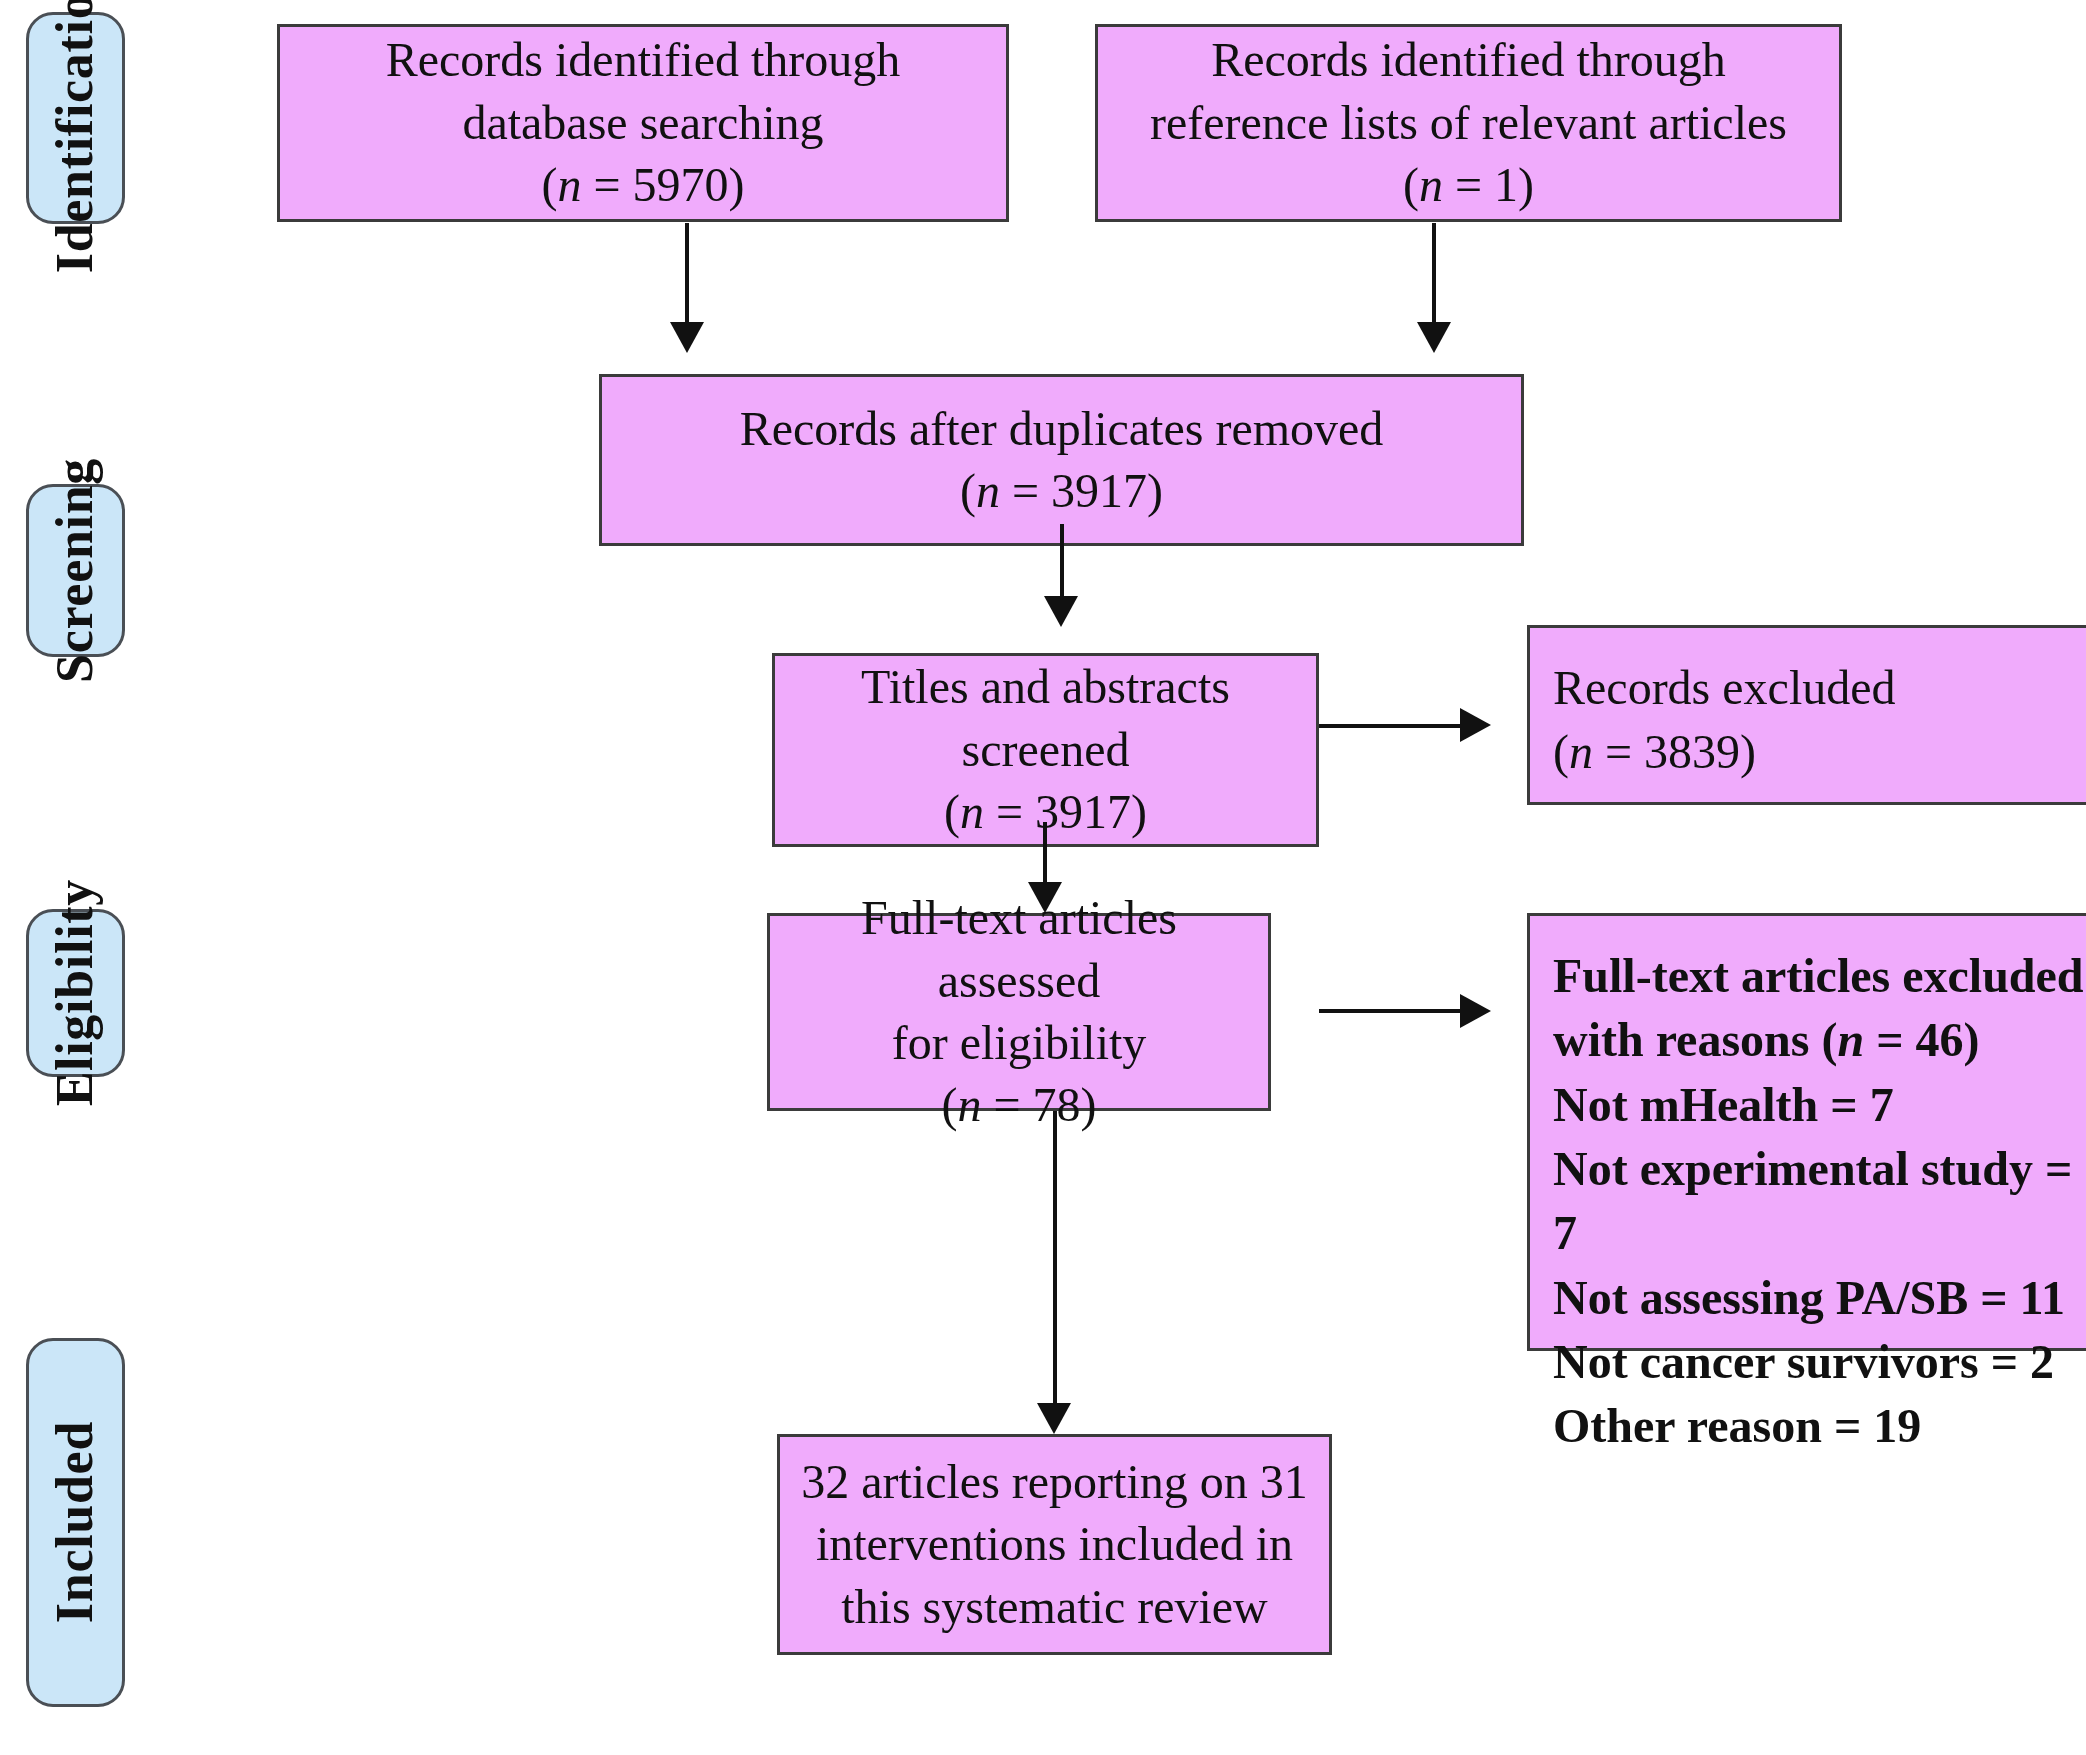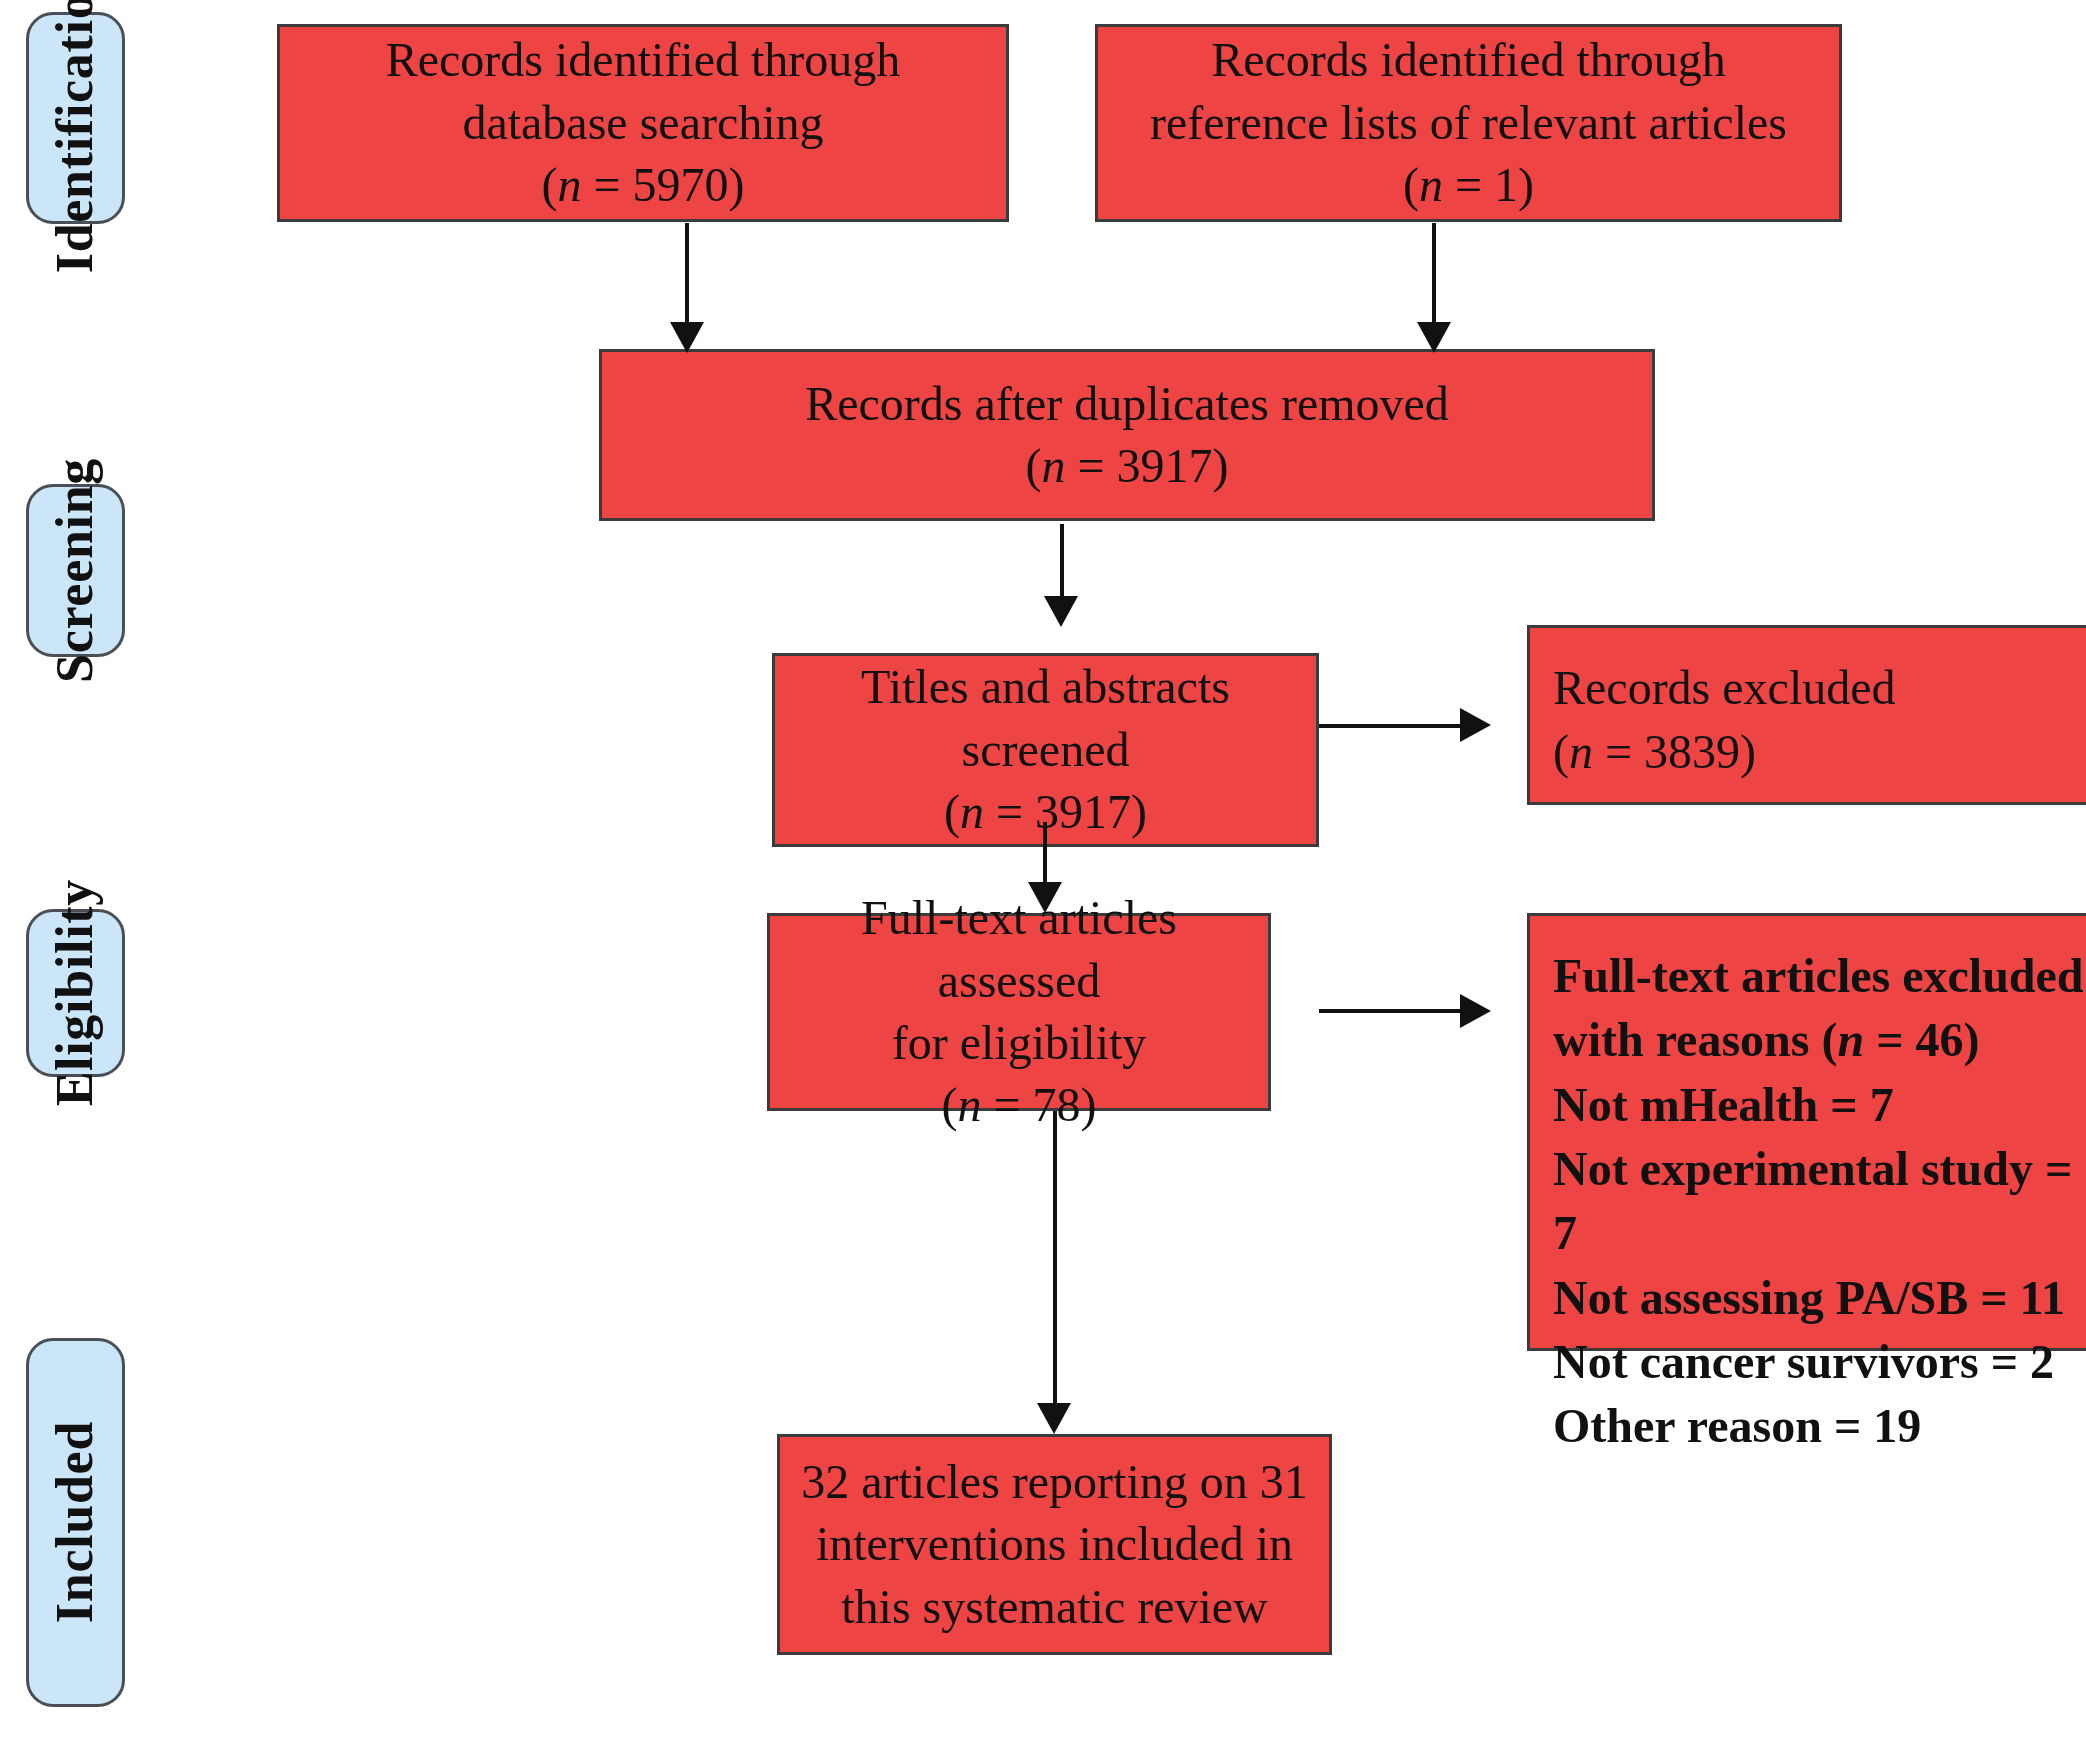--- a/index.html
+++ b/index.html
@@ -35,21 +35,21 @@
     letter-spacing: 0.7px;
     color: #111111;
     white-space: nowrap;
     line-height: 1;
   }
 
   
   .flow-box {
     position: absolute;
     box-sizing: border-box;
-    background: #ef4444;
+    background: #f0abfc;
     border: 3.4px solid #3b3b3b;
     display: flex;
     align-items: center;
     justify-content: center;
     padding: 6.7px 14.7px;
   }
   .flow-box .box-text {
     font-size: 48px;
     line-height: 1.30;
     color: #111111;
@@ -120,21 +120,21 @@
   </div>
 
   <div class="flow-box" style="left:277px; top:24px; width:732px; height:198px;">
     <div class="box-text">Records identified through<br>database searching<br>(<em>n</em> = 5970)</div>
   </div>
 
   <div class="flow-box" style="left:1095px; top:24px; width:747px; height:198px;">
     <div class="box-text">Records identified through<br>reference lists of relevant articles<br>(<em>n</em> = 1)</div>
   </div>
 
-  <div class="flow-box" style="left:599px; top:349px; width:1056px; height:172px;">
+  <div class="flow-box" style="left:599px; top:374px; width:925px; height:172px;">
     <div class="box-text">Records after duplicates removed<br>(<em>n</em> = 3917)</div>
   </div>
 
   <div class="flow-box" style="left:772px; top:627px; width:547px; height:194px;margin-top:26px;">
     <div class="box-text">Titles and abstracts<br>screened<br>(<em>n</em> = 3917)</div>
   </div>
 
   <div class="flow-box left-align" style="left:1489px; top:625px; width:568px; height:180px;">
     <div class="box-text">Records excluded<br>(<em>n</em> = 3839)</div>
   </div>

